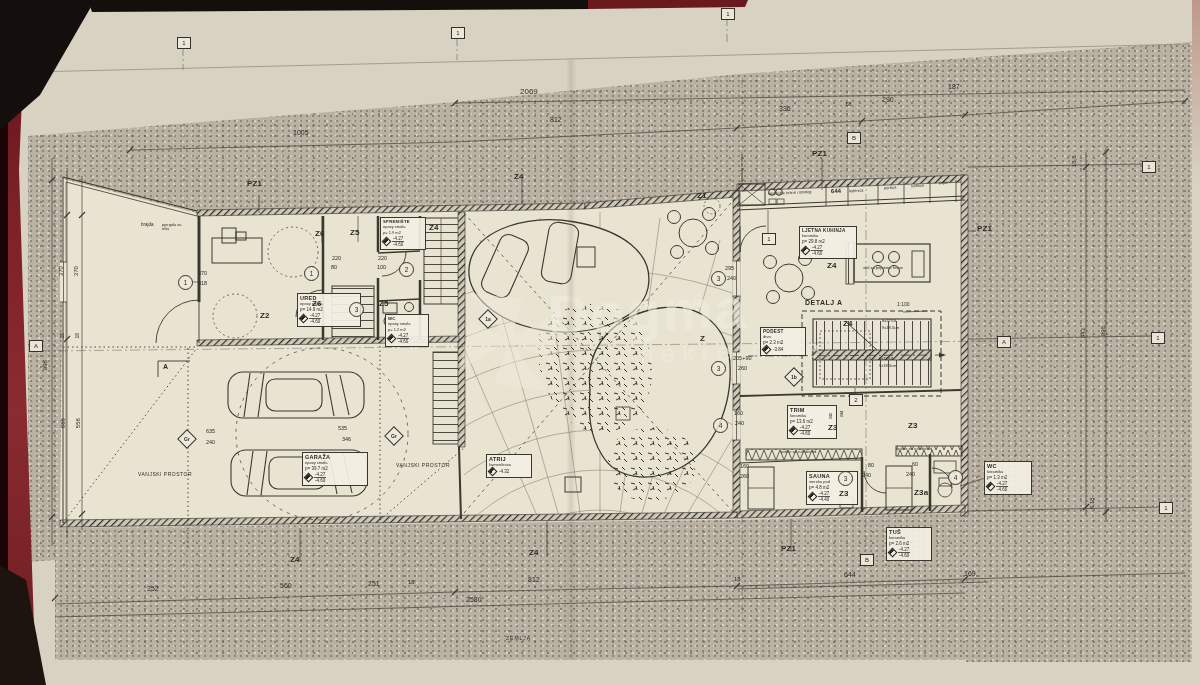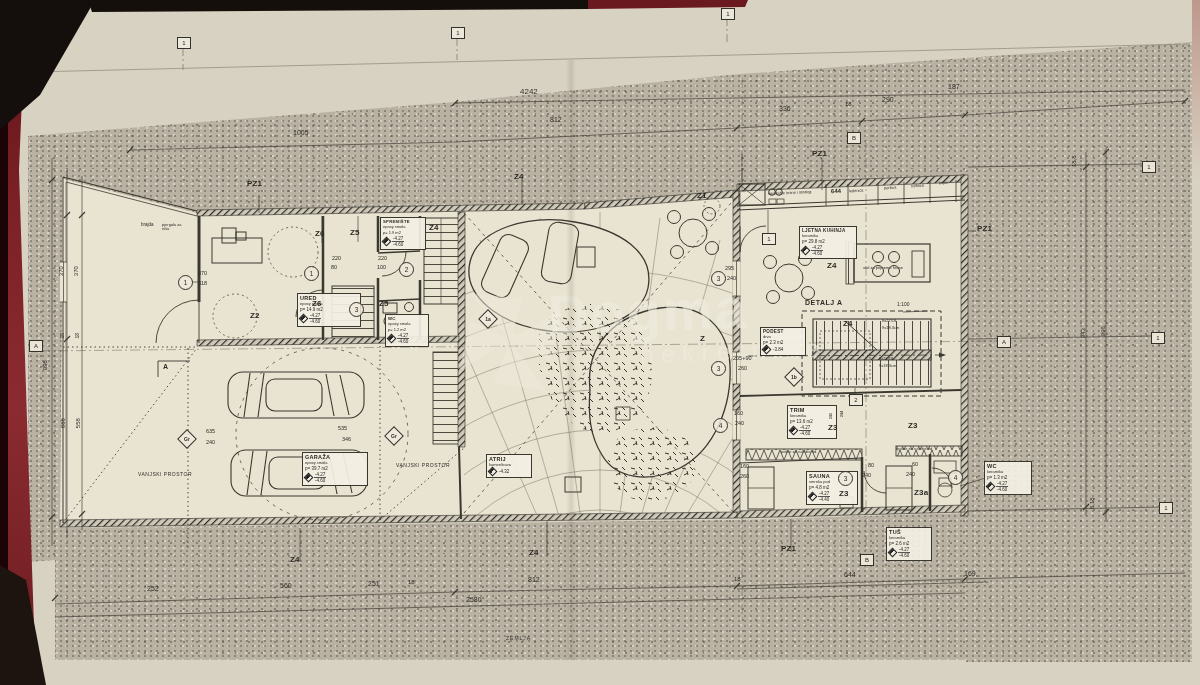--- a/index.html
+++ b/index.html
@@ -429,21 +429,21 @@
   <div class="t zl" style="left:514px;top:173px">Z4</div>
   <div class="t zl" style="left:429px;top:224px">Z4</div>
   <div class="t zl" style="left:827px;top:262px">Z4</div>
   <div class="t zl" style="left:843px;top:320px">Z4</div>
   <div class="t zl" style="left:290px;top:556px">Z4</div>
   <div class="t zl" style="left:529px;top:549px">Z4</div>
   <div class="t zl" style="left:315px;top:230px">Z6</div>
   <div class="t zl" style="left:312px;top:300px">Z6</div>
   <div class="t zl" style="left:350px;top:229px">Z5</div>
   <div class="t zl" style="left:379px;top:300px">Z5</div>
-  <div class="t zl" style="left:250px;top:312px">Z2</div>
+  <div class="t zl" style="left:260px;top:312px">Z2</div>
   <div class="t zl" style="left:697px;top:192px">Z1</div>
   <div class="t zl" style="left:700px;top:335px">Z</div>
   <div class="t zl" style="left:828px;top:424px">Z3</div>
   <div class="t zl" style="left:908px;top:422px">Z3</div>
   <div class="t zl" style="left:839px;top:490px">Z3</div>
   <div class="t zl" style="left:914px;top:489px">Z3a</div>
 
   <div class="bub" style="left:178px;top:275px">1</div>
   <div class="bub" style="left:304px;top:266px">1</div>
   <div class="bub" style="left:399px;top:262px">2</div>
@@ -474,21 +474,21 @@
   <div class="bx" style="left:997px;top:336px">A</div>
   <div class="bx" style="left:29px;top:340px">A</div>
   <div class="bx" style="left:177px;top:37px">1</div>
   <div class="bx" style="left:451px;top:27px">1</div>
   <div class="bx" style="left:721px;top:8px">1</div>
   <div class="bx" style="left:1142px;top:161px">1</div>
   <div class="bx" style="left:1151px;top:332px">1</div>
   <div class="bx" style="left:1159px;top:502px">1</div>
   <div class="t" style="left:163px;top:363px;font-size:7px;font-weight:bold">A</div>
 
-  <div class="t d8" style="left:520px;top:88px">4242</div>
+  <div class="t d8" style="left:520px;top:88px">2069</div>
   <div class="t d7" style="left:550px;top:116px">812</div>
   <div class="t d7" style="left:293px;top:129px">1005</div>
   <div class="t d7" style="left:779px;top:105px">336</div>
   <div class="t d" style="left:845px;top:101px">18</div>
   <div class="t d7" style="left:882px;top:96px">290</div>
   <div class="t d7" style="left:948px;top:83px">187</div>
 
   <div class="t d rv" style="left:56px;top:268px">370</div>
   <div class="t d rv" style="left:71px;top:268px">370</div>
   <div class="t d rv" style="left:40px;top:362px">998</div>

